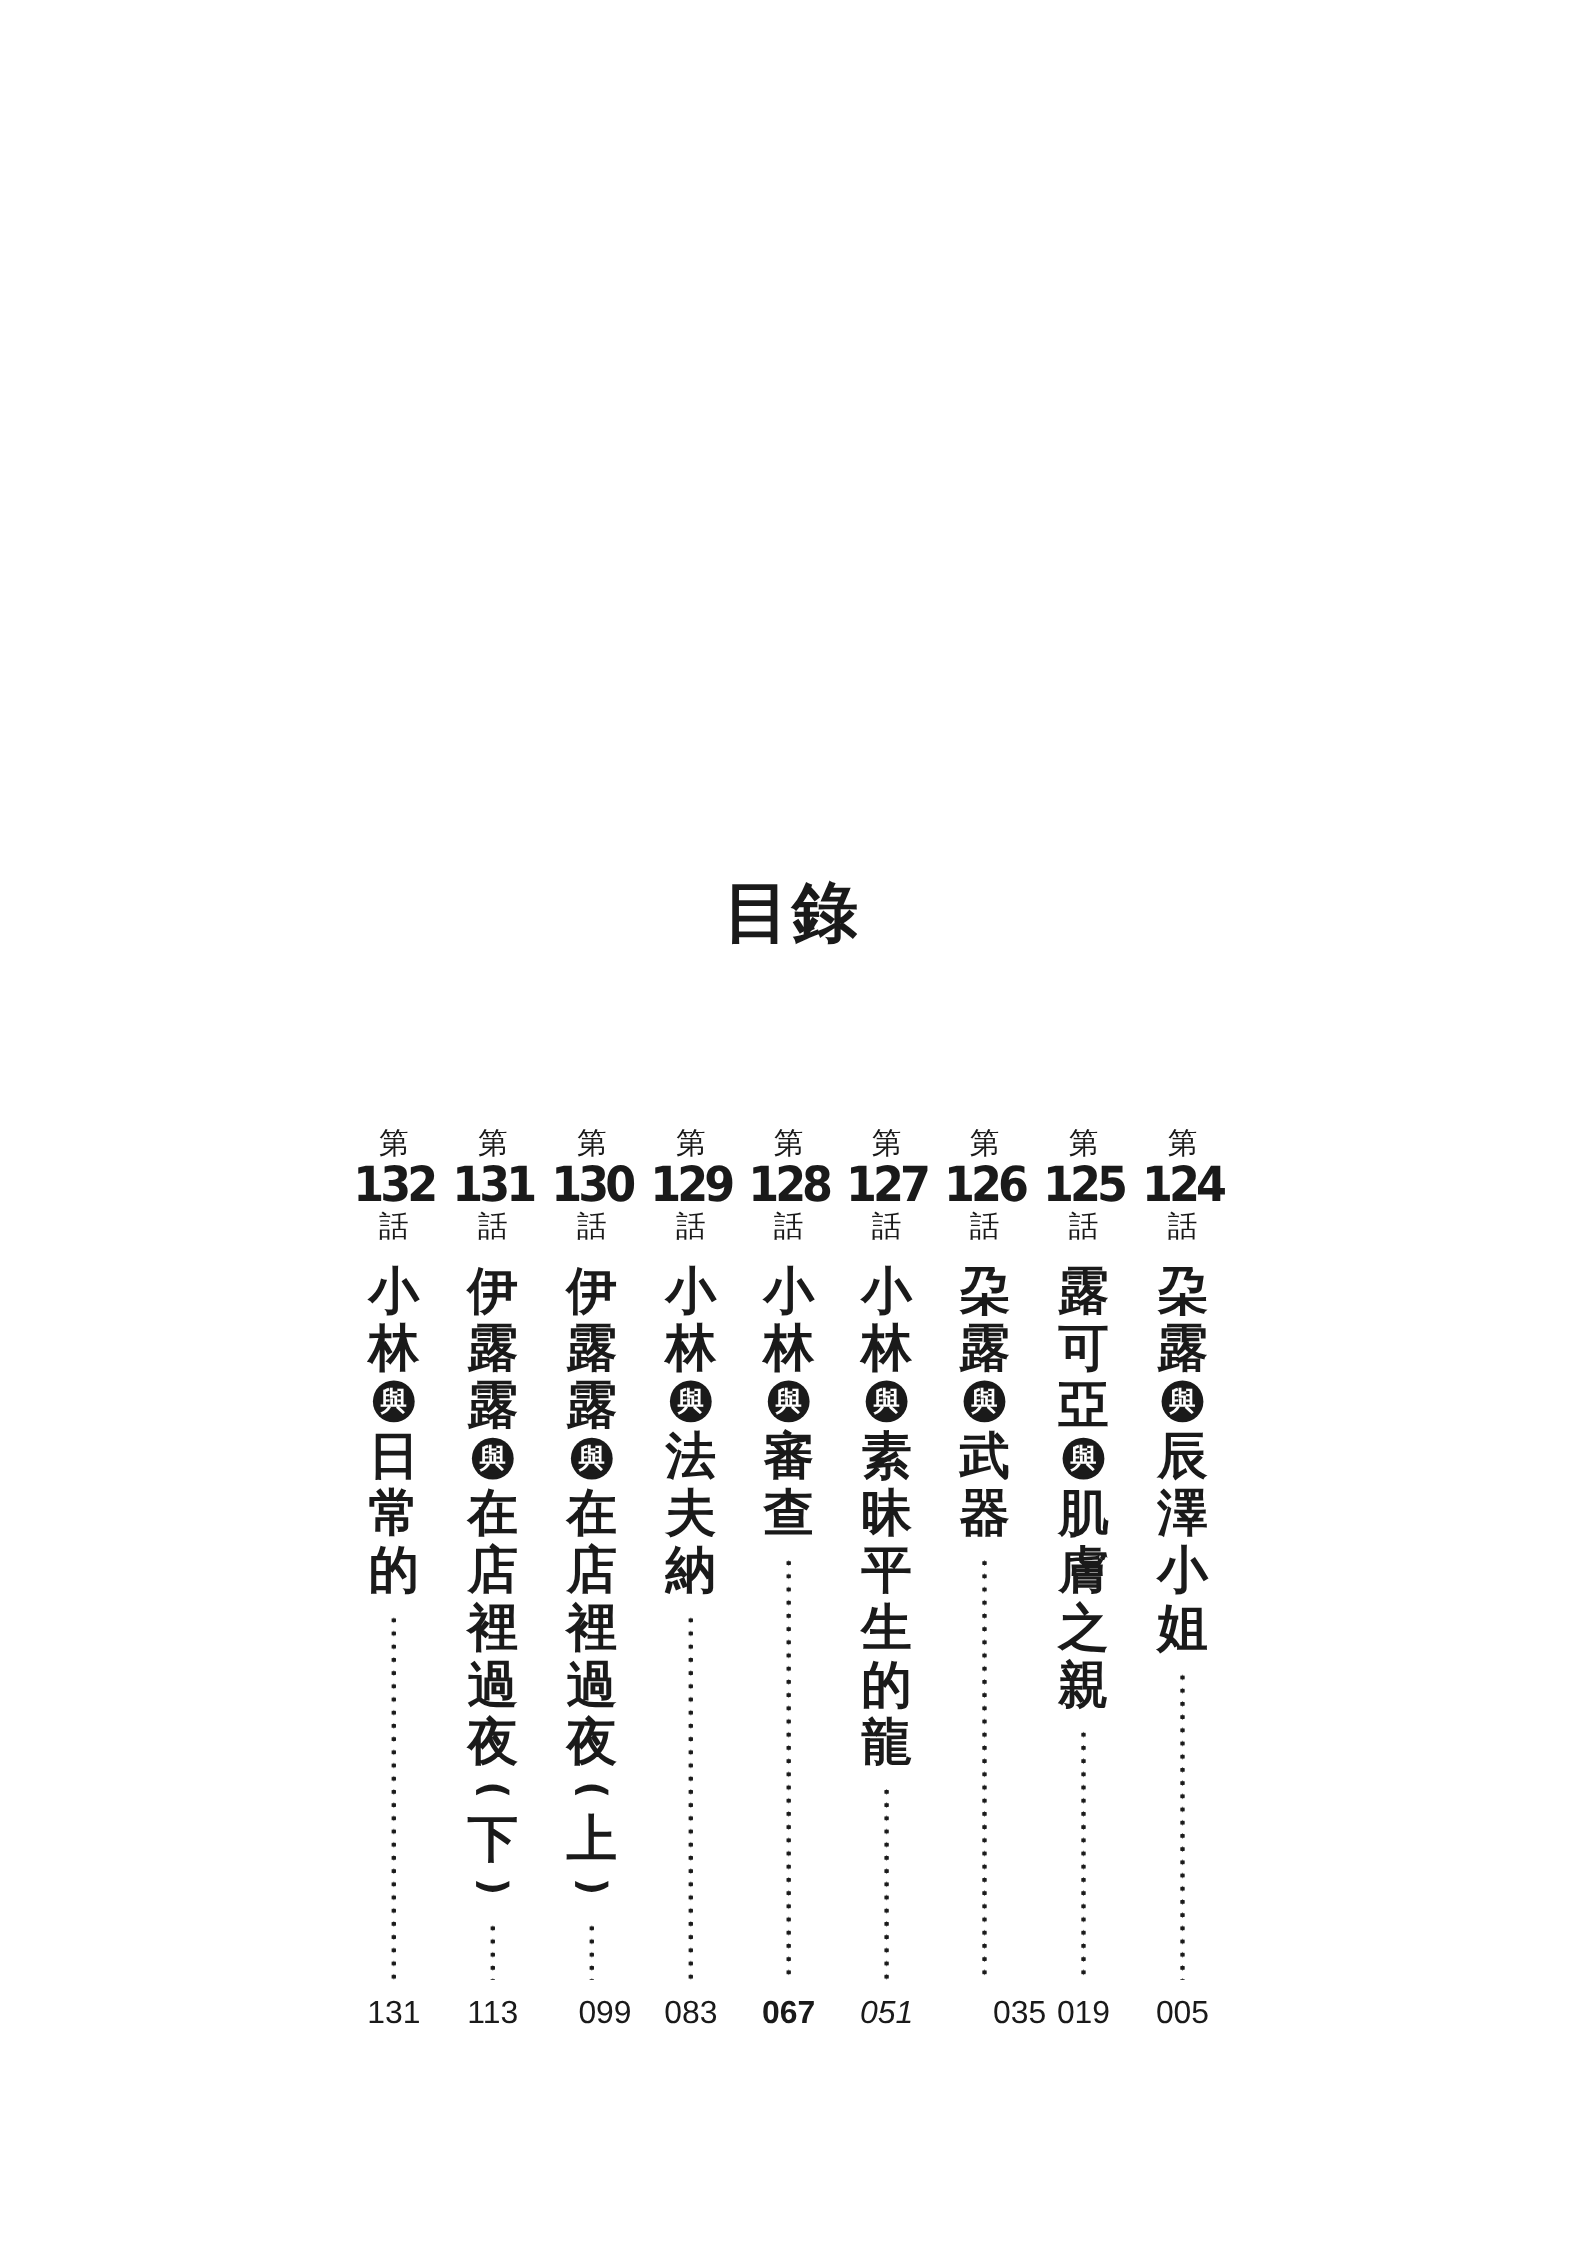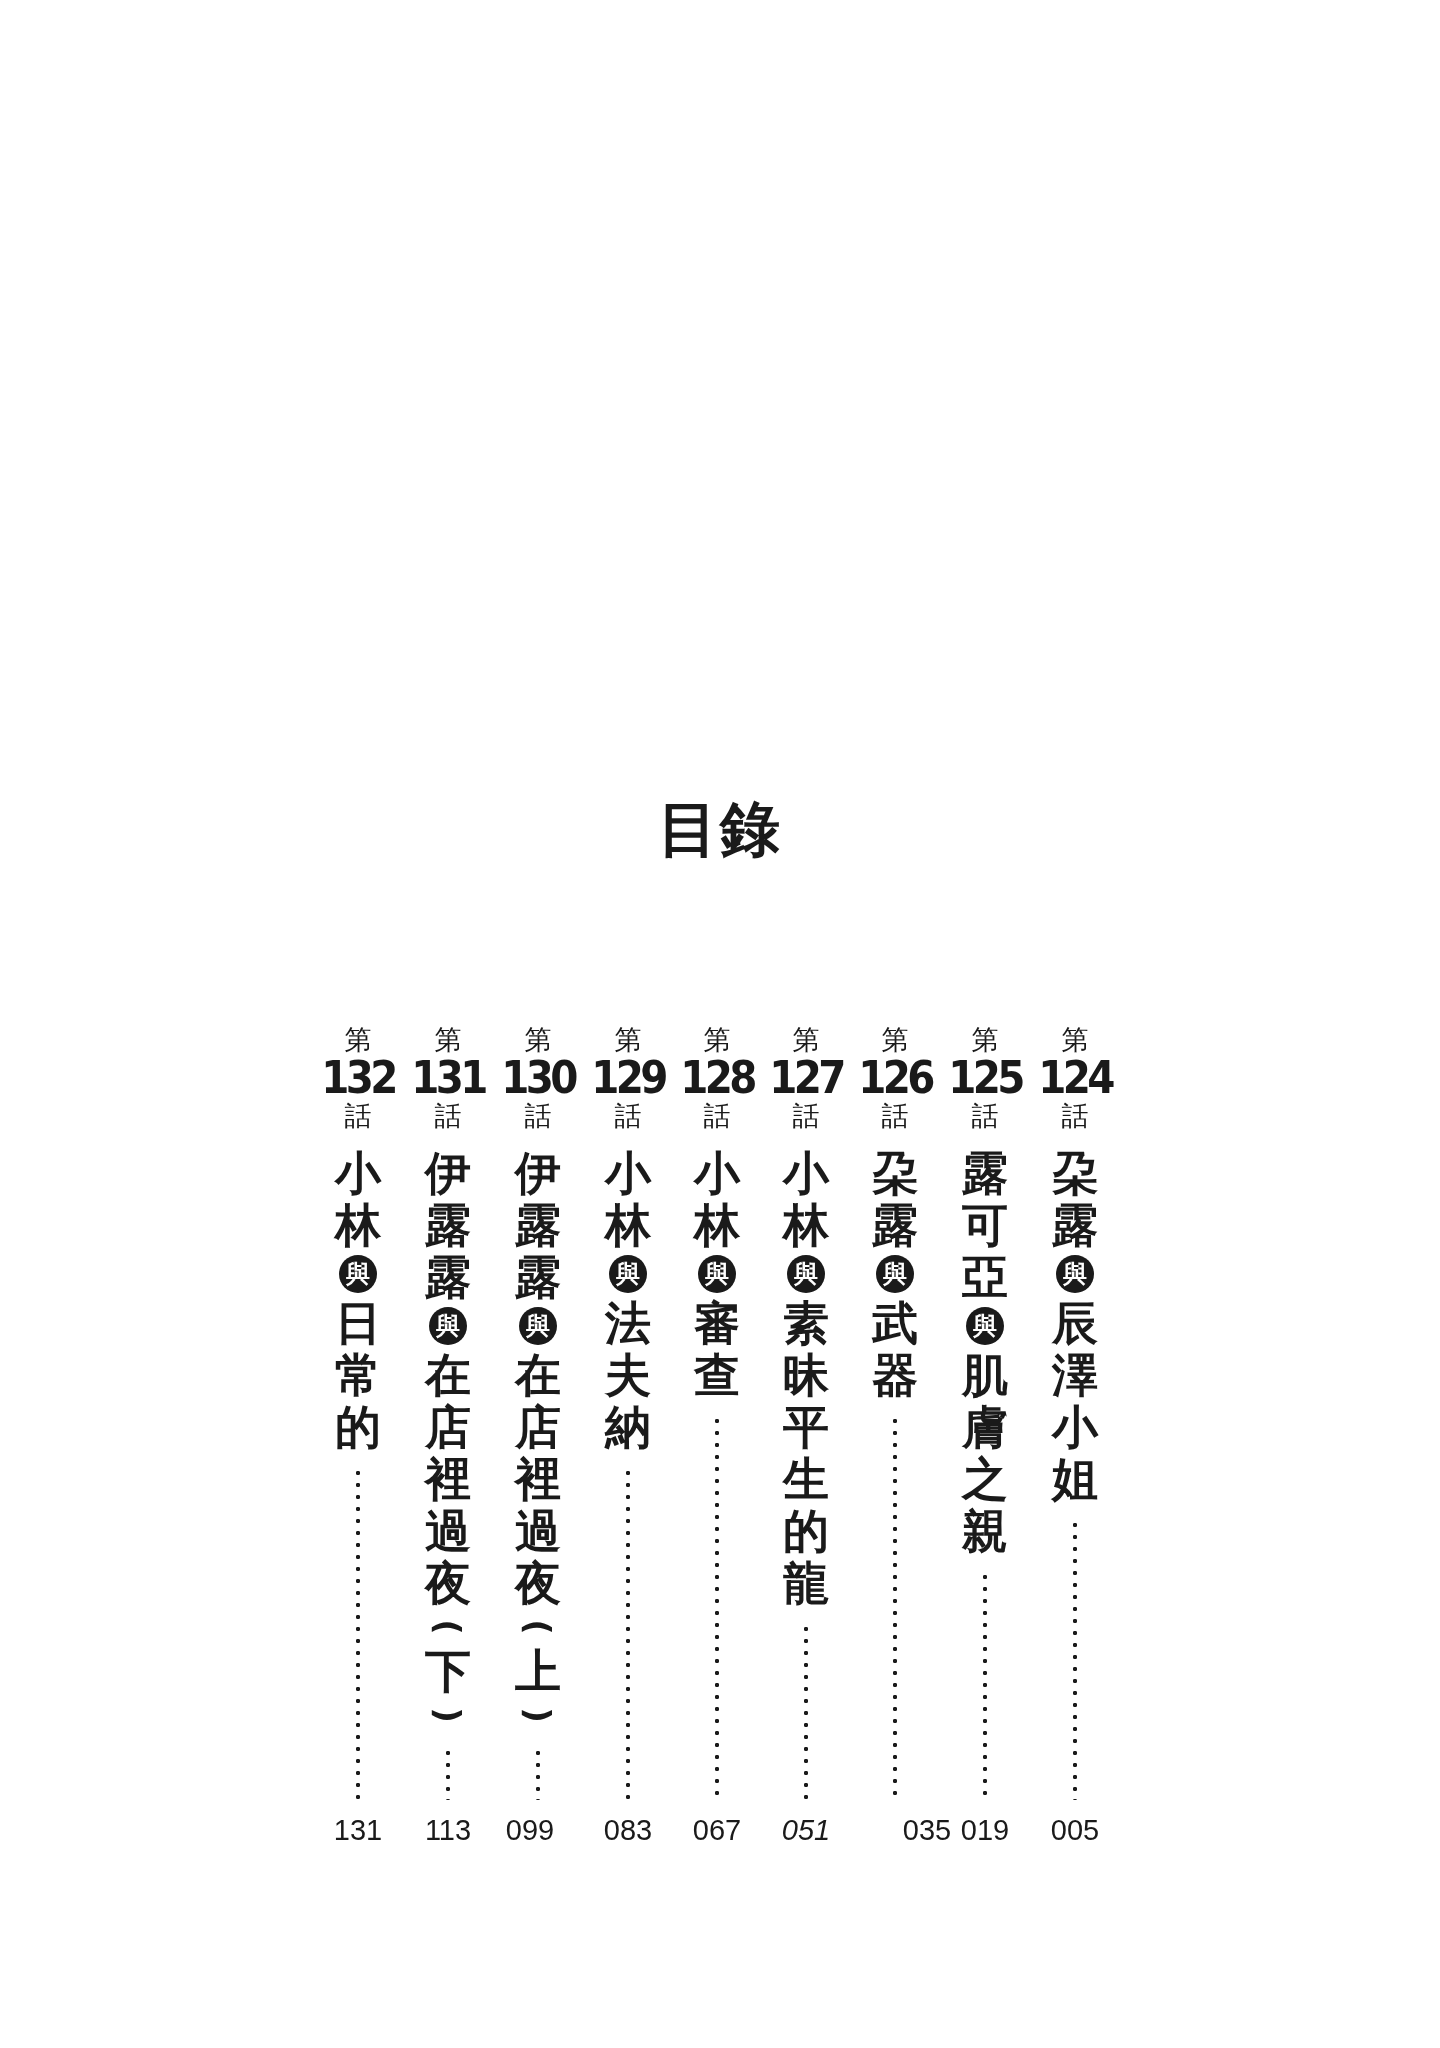--- a/index.html
+++ b/index.html
@@ -101,21 +101,21 @@
         <div class="title-char">店</div>
         <div class="title-char">裡</div>
         <div class="title-char">過</div>
         <div class="title-char">夜</div>
         <div class="title-char paren rot">(</div>
         <div class="title-char">上</div>
         <div class="title-char paren rot">)</div>
       </div>
     </div>
     <div class="leader" style="left: 538px; top: 1747px; height: 53px;"></div>
-    <div class="page-num" style="left: 530px;">099</div>
+    <div class="page-num" style="left: 550px;">099</div>
     <div class="column" style="left: 628px;">
       <div class="ch-prefix">第</div>
       <div class="ch-num">129</div>
       <div class="ch-suffix">話</div>
       <div class="title-stack">
         <div class="title-char">小</div>
         <div class="title-char">林</div>
         <div class="yu-badge">與</div>
         <div class="title-char">法</div>
         <div class="title-char">夫</div>
@@ -130,21 +130,21 @@
       <div class="ch-suffix">話</div>
       <div class="title-stack">
         <div class="title-char">小</div>
         <div class="title-char">林</div>
         <div class="yu-badge">與</div>
         <div class="title-char">審</div>
         <div class="title-char">查</div>
       </div>
     </div>
     <div class="leader" style="left: 717px; top: 1415px; height: 385px;"></div>
-    <div class="page-num" style="left: 717px;">067</div>
+    <div class="page-num" style="left: 717px; font-weight: bold;">067</div>
     <div class="column" style="left: 806px;">
       <div class="ch-prefix">第</div>
       <div class="ch-num">127</div>
       <div class="ch-suffix">話</div>
       <div class="title-stack">
         <div class="title-char">小</div>
         <div class="title-char">林</div>
         <div class="yu-badge">與</div>
         <div class="title-char">素</div>
         <div class="title-char">昧</div>

